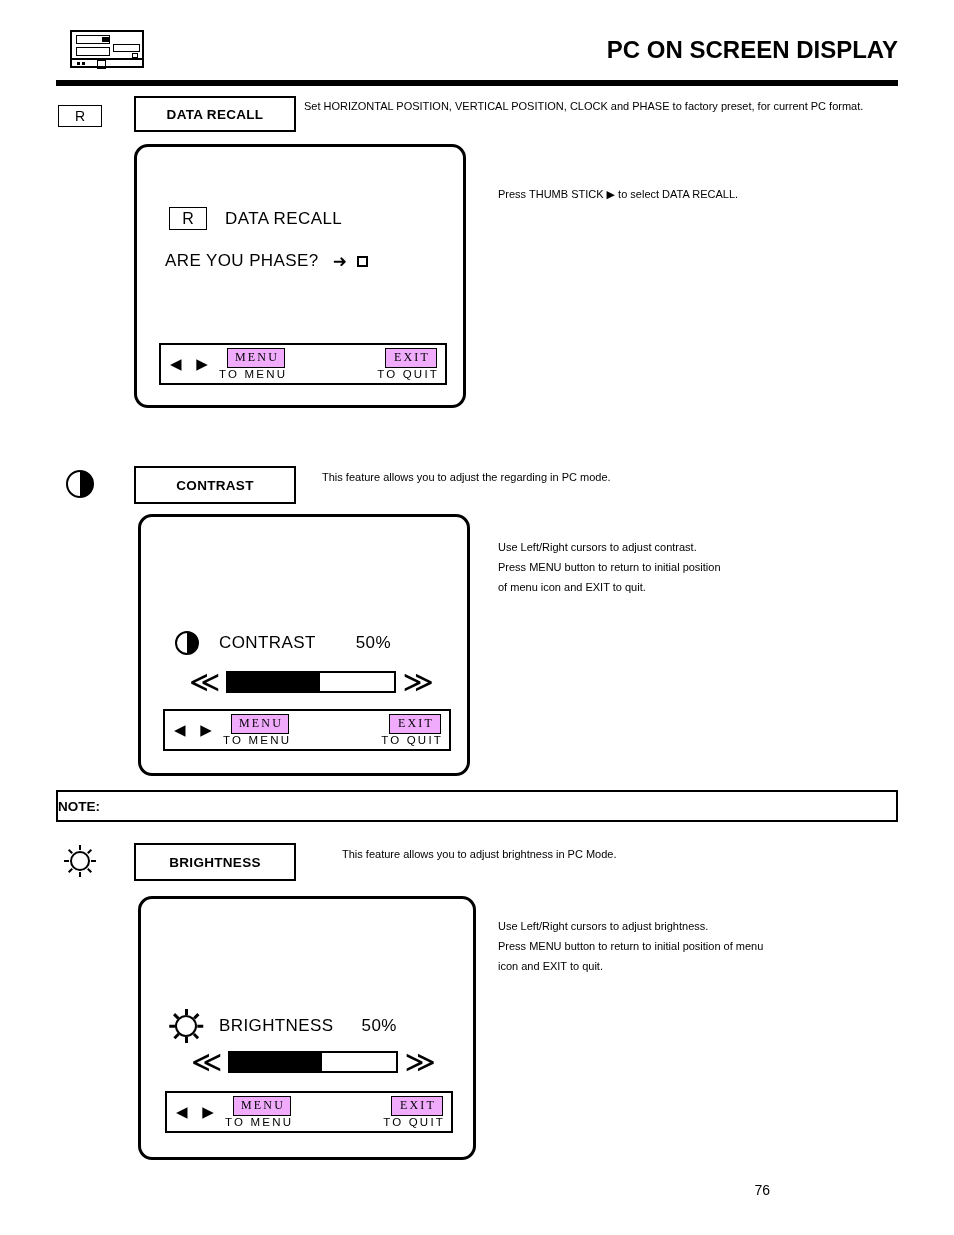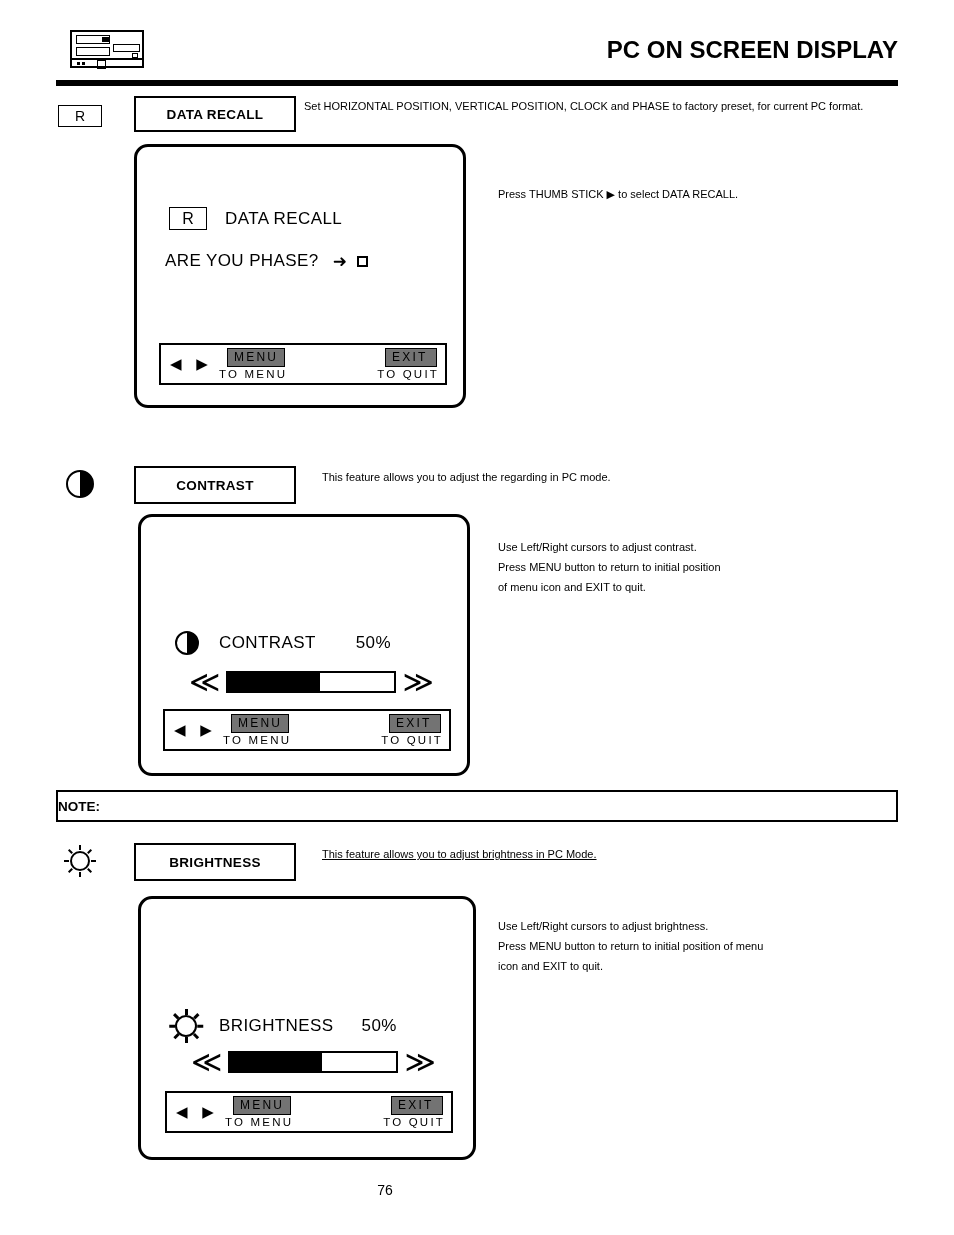--- a/index.html
+++ b/index.html
@@ -239,23 +239,24 @@
     font-size: 15px;
     letter-spacing: 5px;
     font-family: "DejaVu Sans", sans-serif;
   }
   .kbox {
     position: absolute;
     border: 1.5px solid #000;
     box-sizing: border-box;
     font-size: 12px;
     letter-spacing: 2.2px;
-    text-align: left;
+    text-align: center;
     padding: 1px 4px 2px 6px;
-    background: #737373;
+    background: #f0abfc;
+    font-family: Liberation Serif, serif;
   }
   .ksub {
     position: absolute;
     font-size: 11.5px;
     letter-spacing: 2.2px;
     white-space: nowrap;
   }
 
   
   .note-bar {
@@ -265,21 +266,21 @@
     display: flex;
     align-items: center;
     font-size: 13.5px;
   }
   .note-bar b { margin-right: 4px; }
 
   .page-num {
     position: absolute;
     left: 0; top: 1182px;
     width: 770px;
-    text-align: center;
+    text-align: right;
     font-size: 14px;
   }
 </style>
 </head>
 <body>
 
 <div class="page-header">
   <div class="pc-icon">
     <span class="bar b1"></span>
     <span class="bar b1b"></span>
@@ -385,21 +386,21 @@
       </span>
     <span class="ray" style="transform:rotate(135deg);">
         <i class="t"></i>
         <i class="b"></i>
       </span>
   </div>
 </div>
 
 <div class="label-box" style="left:134px; top:843px; width:162px; height:38px;">BRIGHTNESS</div>
 
-<div class="desc-text" style="left:322px; top:844px; width:570px;text-decoration:underline;">This feature allows you to adjust brightness in PC Mode.</div>
+<div class="desc-text" style="left:342px; top:844px; width:570px;">This feature allows you to adjust brightness in PC Mode.</div>
 
 <div class="osd" style="left:138px; top:896px; width:338px; height:264px;">
 
   <div class="osd-row" style="left:28px; top:110px;">
     <span class="osd-icon-sun">
       <span class="core"></span>
       <span class="ray" style="transform:rotate(0deg);">
           <i class="t"></i>
           <i class="b"></i>
         </span>

